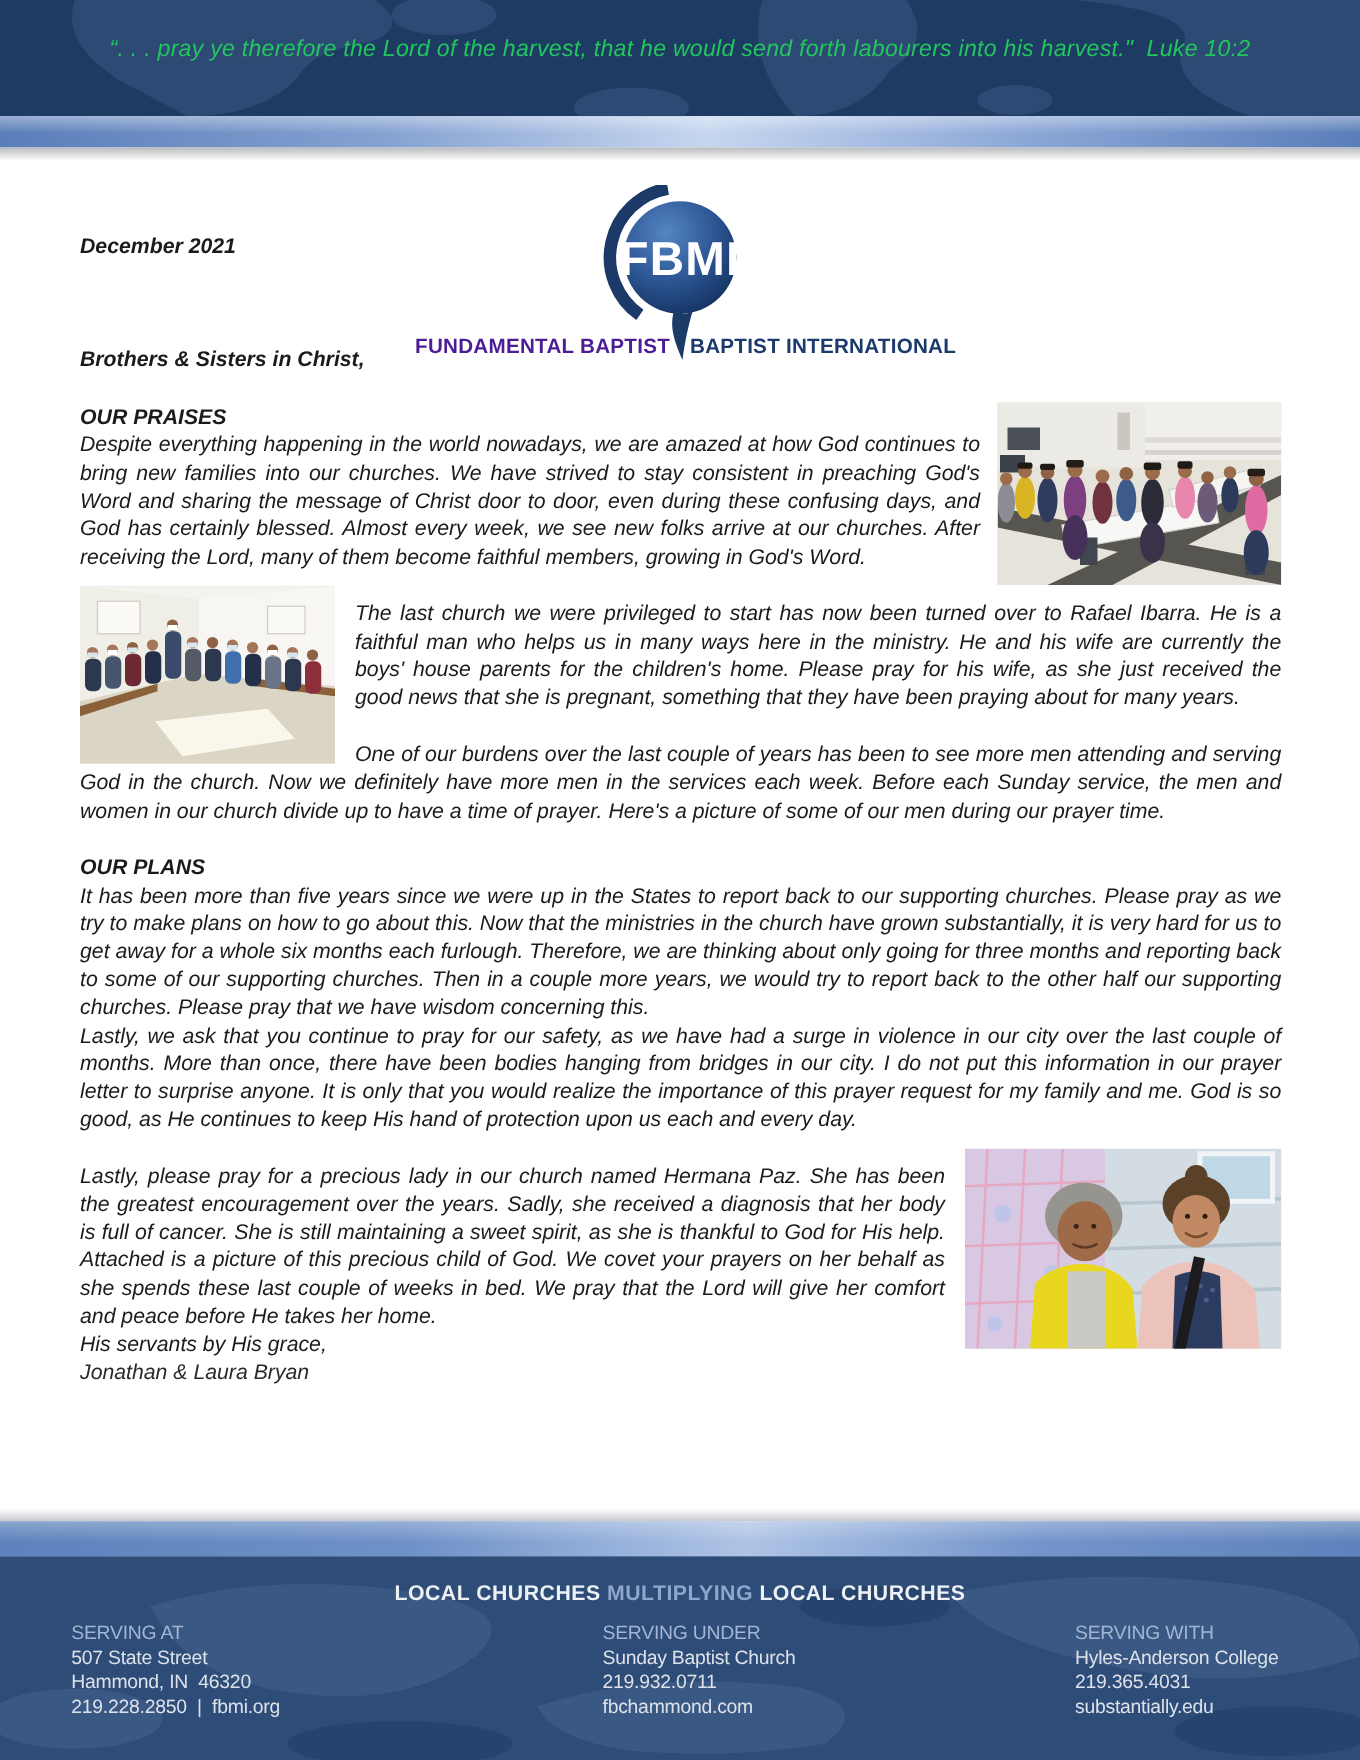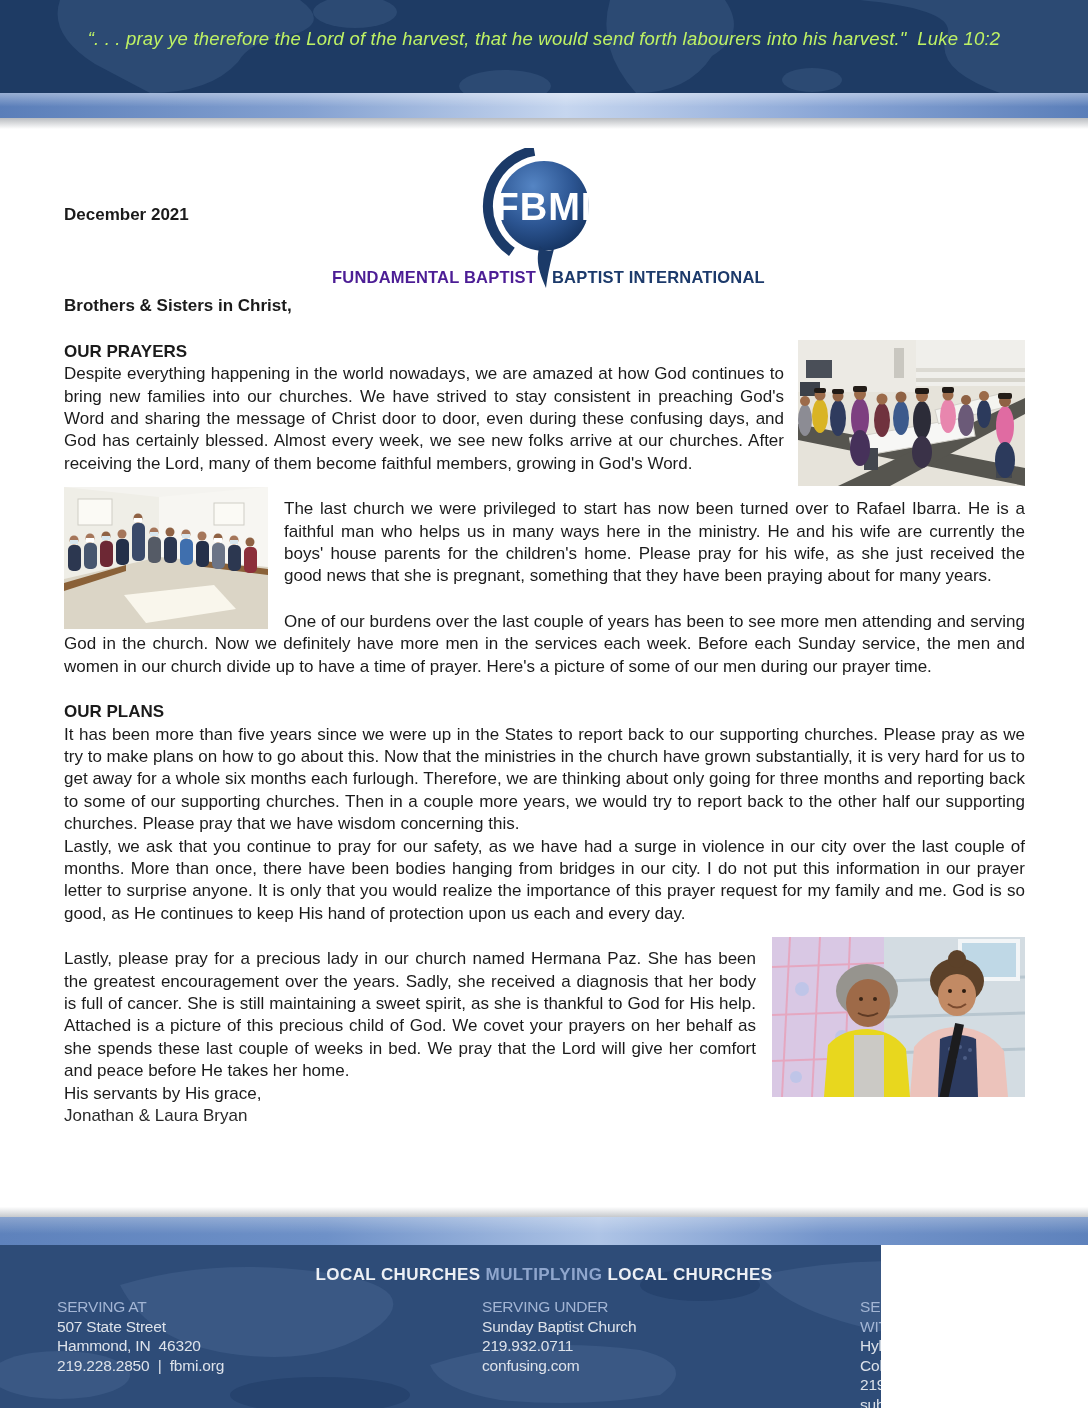--- a/index.html
+++ b/index.html
@@ -7,41 +7,41 @@
     width:1088px;height:1408px;position:relative;overflow:hidden;
     background:#ffffff;
     font-family:"Liberation Sans","DejaVu Sans",sans-serif;
     color:#1b1b1b;
   }
   
   .hdr{position:absolute;left:0;top:0;width:1088px;height:93px;background:#1e3b64;overflow:hidden;}
   .hdr svg{position:absolute;left:0;top:0;}
   .hdr-quote{
     position:absolute;left:0;top:28px;width:1088px;text-align:center;
-    font-style:italic;font-size:18.5px;color:#bef264;letter-spacing:.2px;
+    font-style:italic;font-size:18.5px;color:#22c55e;letter-spacing:.2px;
     white-space:pre-wrap;
   }
   .stripe-top{
     position:absolute;left:0;top:93px;width:1088px;height:25px;
     background:
       linear-gradient(180deg,rgba(255,255,255,.38),rgba(255,255,255,0) 55%),
       linear-gradient(90deg,#5a7eb9 0%,#84a1d1 28%,#c6d6ef 52%,#8aa6d6 76%,#5a7eb9 100%);
   }
   .hdr-shadow{position:absolute;left:0;top:118px;width:1088px;height:13px;
     background:linear-gradient(180deg,#b9bcc0,#ffffff 85%);}
   
   .logo{position:absolute;left:390px;top:148px;width:310px;height:142px;}
   .logo svg{position:absolute;left:0;top:0;}
   .wm{position:absolute;top:120px;font-weight:bold;font-size:16.5px;letter-spacing:.2px;white-space:nowrap;}
   .wm-left{right:164px;color:#4c1d95;}
   .wm-right{left:162px;color:#1c3a6b;}
   
   .letter{
-    position:absolute;left:64px;top:204px;width:961px;
-    font-size:17px;line-height:22.4px;text-align:justify;
+    position:absolute;left:64px;top:186px;width:961px;
+    font-size:17px;line-height:22.4px;text-align:justify;font-style:italic;
   }
   .letter .date{font-weight:bold;text-align:left;}
   .letter .salutation{font-weight:bold;margin-top:69px;text-align:left;}
   .letter h3{font-size:17px;line-height:22.4px;margin:23px 0 0 0;text-align:left;}
   .letter p{margin:0;}
   .letter p.gap{margin-top:23px;}
   .ph{display:block;overflow:hidden;background:#ddd;}
   .ph1{float:right;width:227px;height:146px;margin:22px 0 10px 14px;}
   .ph2{float:left;width:204px;height:142px;margin:12px 16px 4px 0;}
   .ph3{float:right;width:253px;height:160px;margin:12px 0 6px 16px;}
@@ -49,21 +49,21 @@
   .signature{margin-top:26px;text-align:left;color:#2a2a2a;}
   
   .ftr-shadow{position:absolute;left:0;top:1205px;width:1088px;height:12px;
     background:linear-gradient(0deg,#c6c9cd,#ffffff 85%);}
   .stripe-bottom{
     position:absolute;left:0;top:1217px;width:1088px;height:28px;
     background:
       linear-gradient(180deg,rgba(255,255,255,.28),rgba(255,255,255,0) 60%),
       linear-gradient(90deg,#5e82bc 0%,#6e91c8 30%,#aec4e6 55%,#7495cb 76%,#5e82bc 100%);
   }
-  .ftr{position:absolute;left:0;top:1245px;width:881px;height:163px;background:#2e4c78;overflow:hidden;}
+  .ftr{position:absolute;left:0;top:1245px;width:1088px;height:163px;background:#2e4c78;overflow:hidden;}
   .ftr svg{position:absolute;left:0;top:0;}
   .tagline{
     position:absolute;left:0;top:20px;width:1088px;text-align:center;
     font-size:17px;font-weight:bold;letter-spacing:.4px;
   }
   .tag-w{color:#edf0f5;}
   .tag-b{color:#8fa6cd;}
   .fcol{position:absolute;top:52px;font-size:15.5px;line-height:19.5px;letter-spacing:-.2px;}
   .fcol .fh{color:#a3b5d4;font-weight:normal;}
   .fcol .fl{color:#dde2ea;white-space:pre-wrap;}
@@ -162,21 +162,21 @@
         <ellipse cx="186" cy="74" rx="7" ry="14" fill="#2c3a5c"></ellipse>
           <circle cx="186" cy="56" r="5" fill="#9c6b4a"></circle>
         <ellipse cx="207" cy="86" rx="9" ry="20" fill="#e06ba2"></ellipse>
           <circle cx="207" cy="61" r="6" fill="#8f6244"></circle>
           <rect x="200" y="53" width="14" height="6" rx="2" fill="#241d18"></rect>
         <ellipse cx="207" cy="120" rx="10" ry="18" fill="#2c3a5c"></ellipse>
       </g>
     </svg>
   </span>
 
-  <h3>OUR PRAYERS</h3>
+  <h3>OUR PRAISES</h3>
   <p>Despite everything happening in the world nowadays, we are amazed at how God continues to bring new families into our churches. We have strived to stay consistent in preaching God's Word and sharing the message of Christ door to door, even during these confusing days, and God has certainly blessed. Almost every week, we see new folks arrive at our churches. After receiving the Lord, many of them become faithful members, growing in God's Word.</p>
 
   <span class="ph ph2">
     <svg width="204" height="142" viewBox="0 0 204 142">
       <rect width="204" height="142" fill="#f4f3ef"></rect>
       <polygon points="0,0 95,10 95,70 0,92" fill="#efeee7"></polygon>
       <polygon points="95,10 204,0 204,80 95,70" fill="#f7f6f2"></polygon>
       <rect x="14" y="12" width="34" height="26" fill="#fbfaf5" stroke="#cfcdc5"></rect>
       <rect x="150" y="16" width="30" height="22" fill="#fbfaf5" stroke="#cfcdc5"></rect>
       <polygon points="0,92 95,70 204,80 204,142 0,142" fill="#dbd5c6"></polygon>
@@ -308,21 +308,21 @@
   <div class="fcol fcol1">
     <div class="fh">SERVING AT</div>
     <div class="fl">507 State Street</div>
     <div class="fl">Hammond, IN  46320</div>
     <div class="fl">219.228.2850  |  fbmi.org</div>
   </div>
   <div class="fcol fcol2">
     <div class="fh">SERVING UNDER</div>
     <div class="fl">Sunday Baptist Church</div>
     <div class="fl">219.932.0711</div>
-    <div class="fl">confusing.com</div>
+    <div class="fl">fbchammond.com</div>
   </div>
   <div class="fcol fcol3">
     <div class="fh">SERVING WITH</div>
     <div class="fl">Hyles-Anderson College</div>
     <div class="fl">219.365.4031</div>
     <div class="fl">substantially.edu</div>
   </div>
 </div>
 
 </body></html>

